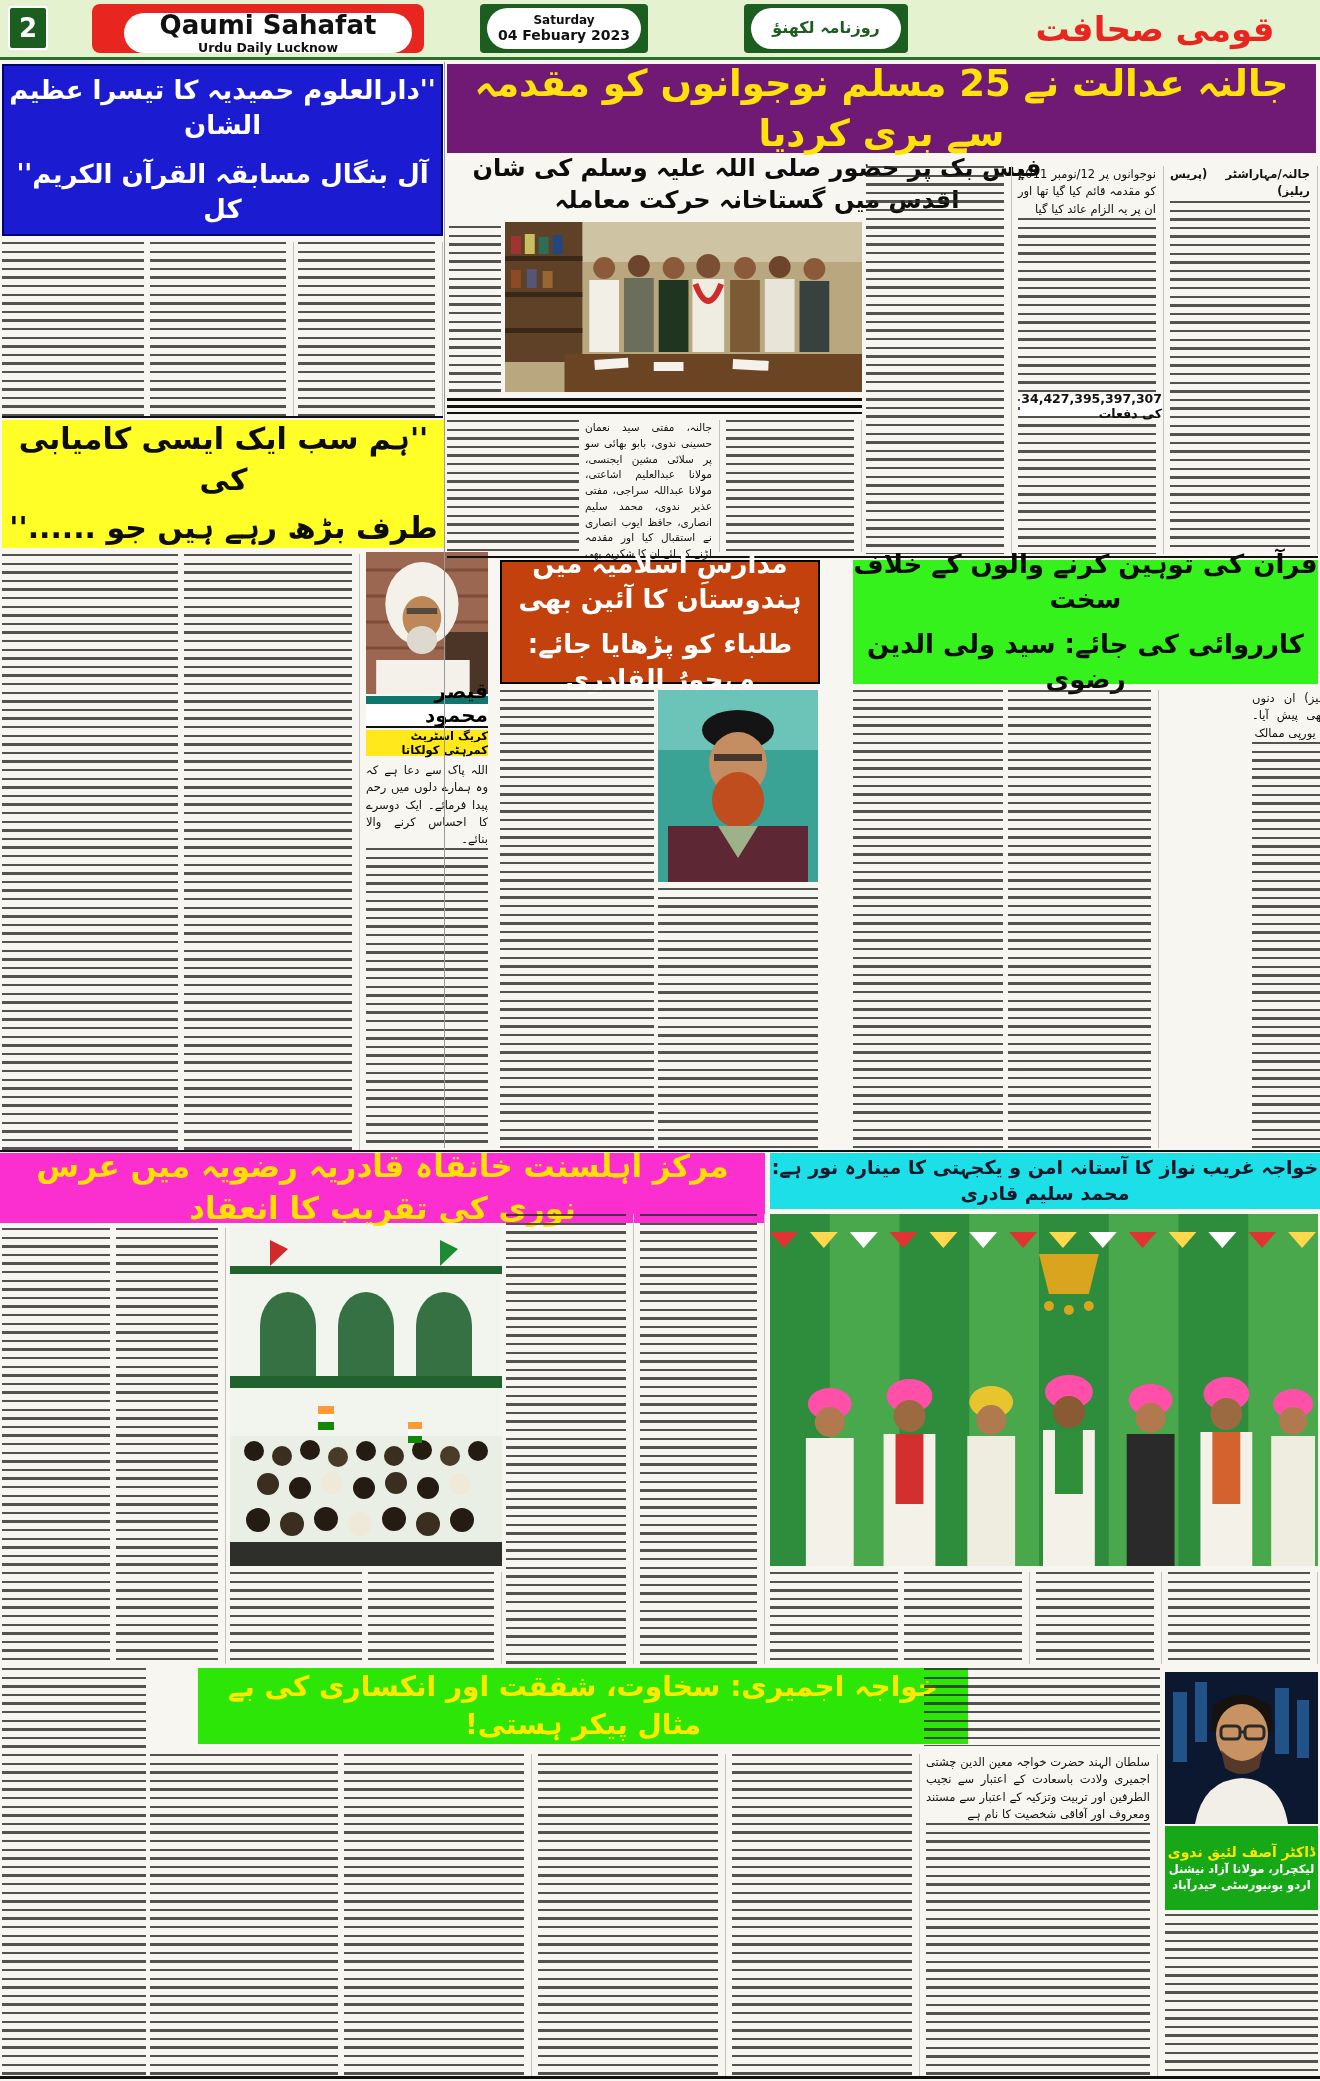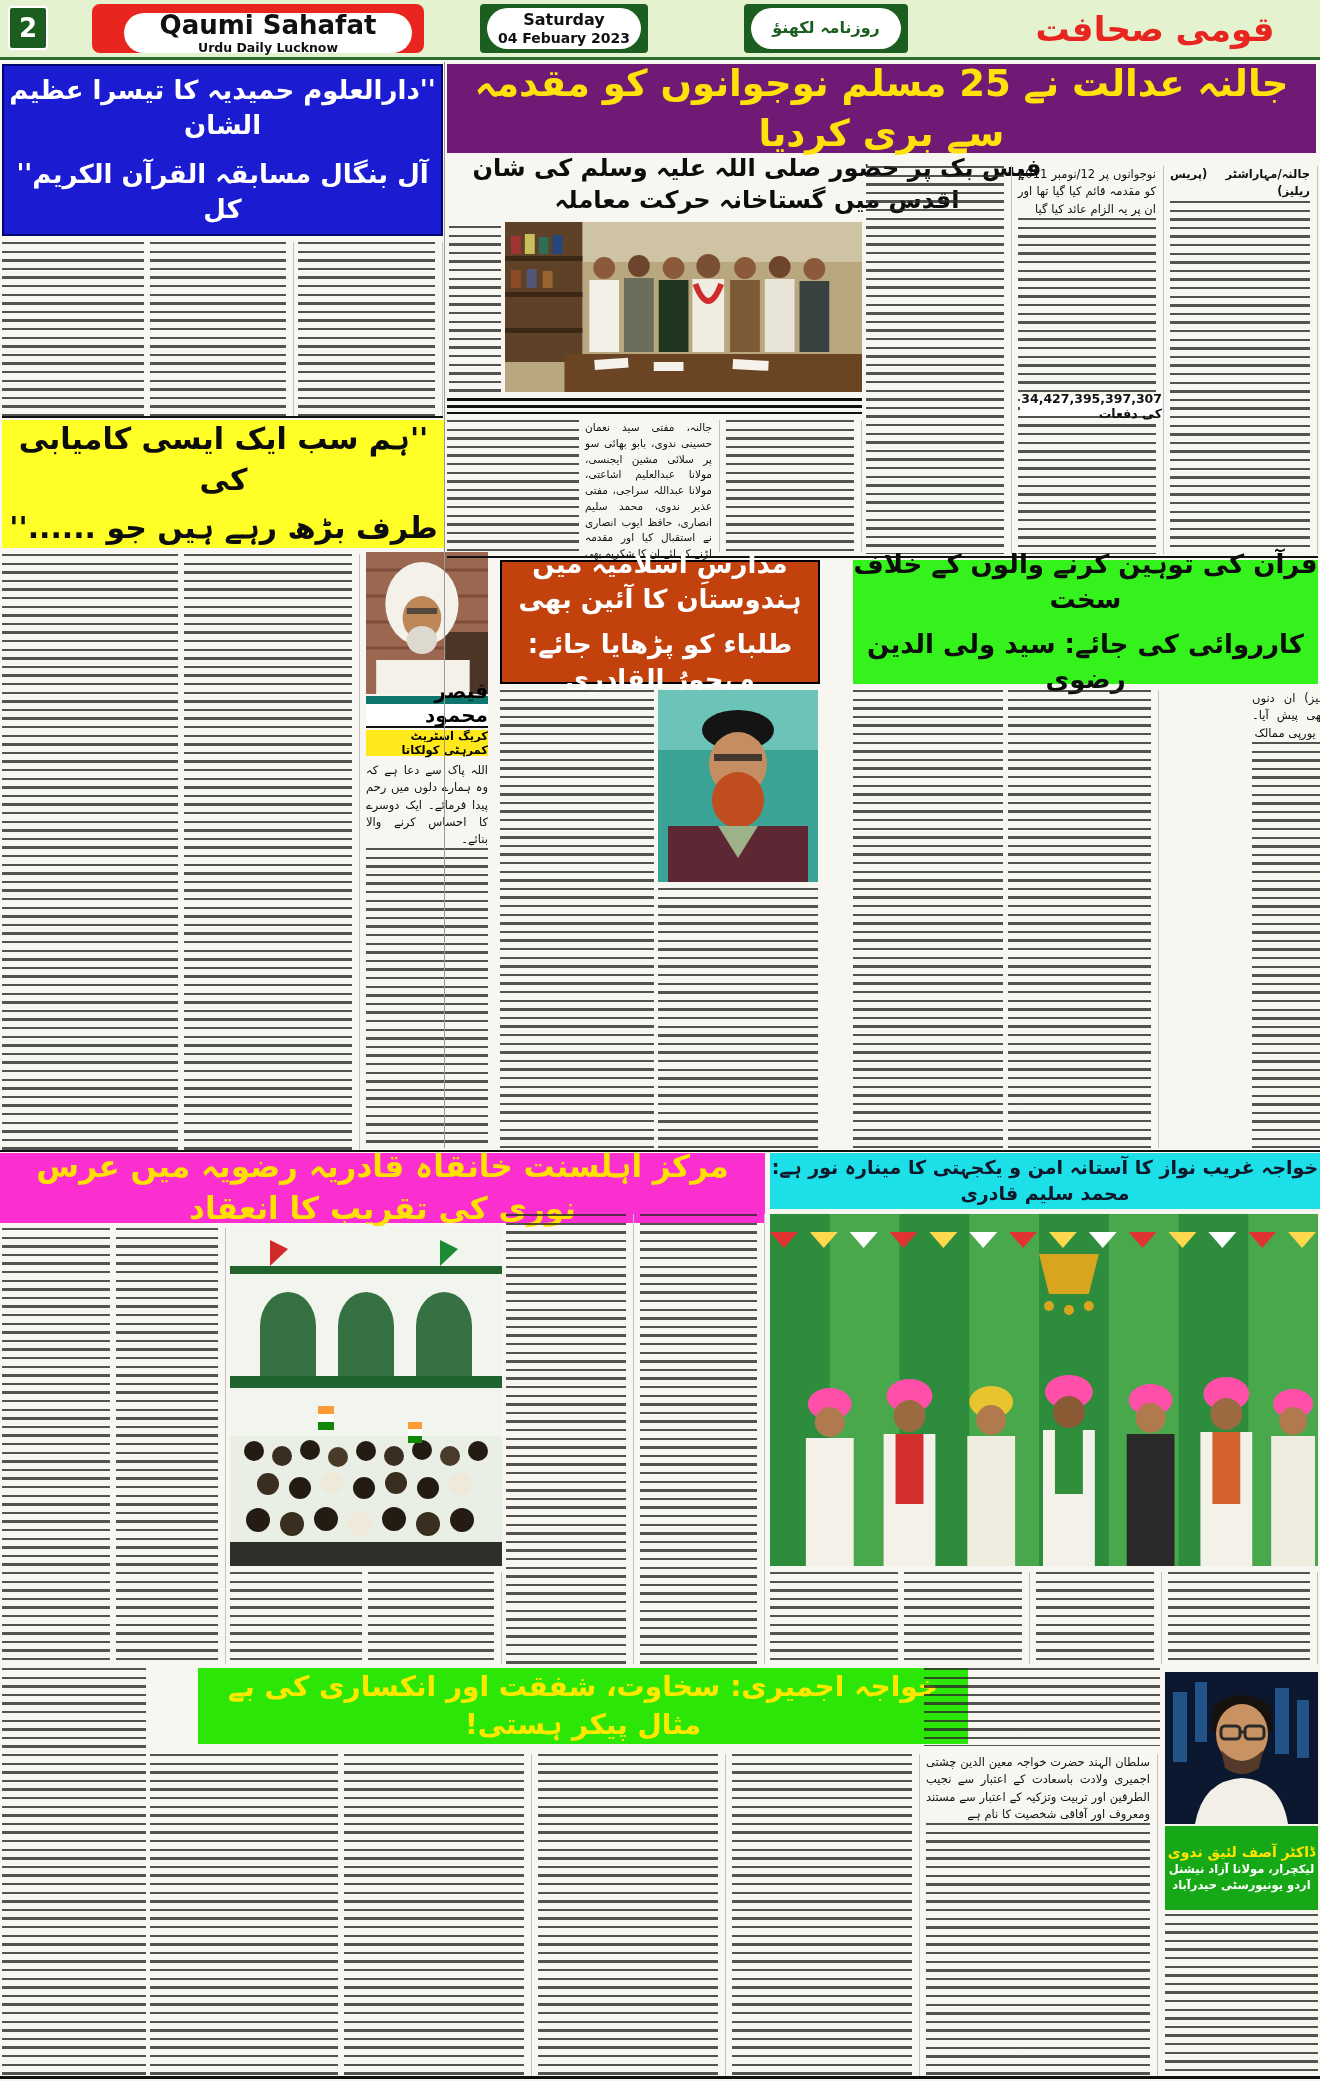--- a/index.html
+++ b/index.html
@@ -44,21 +44,21 @@
       <span style="color:#fff;font-size:26px;font-weight:bold;">2</span>
     </div>
     <div class="abs" style="left:92px;top:4px;width:332px;height:49px;background:#e8251f;border-radius:8px;display:flex;align-items:flex-end;justify-content:center;padding-left:20px;">
       <div class="pill">
         <span style="font-size:26px;font-weight:800;color:#111;">Qaumi Sahafat</span>
         <span style="font-size:12.5px;font-weight:700;color:#111;">Urdu Daily Lucknow</span>
       </div>
     </div>
     <div class="abs gbox" style="left:480px;top:4px;width:168px;height:49px;">
       <div class="pill">
-        <span style="font-size:16px;font-weight:700;color:#111;">Saturday</span>
+        <span style="font-size:12px;font-weight:700;color:#111;">Saturday</span>
         <span style="font-size:14px;font-weight:700;color:#111;">04  Febuary 2023</span>
       </div>
     </div>
     <div class="abs gbox" style="left:744px;top:4px;width:164px;height:49px;">
       <div class="pill">
         <span class="urdu" style="font-size:16px;font-weight:700;color:#1c5e20;">روزنامہ لکھنؤ</span>
       </div>
     </div>
     <div class="abs urdu" style="left:1000px;top:6px;width:310px;height:46px;display:flex;align-items:center;justify-content:center;color:#e8251f;font-size:34px;font-weight:800;">قومی صحافت</div>
   </div>

